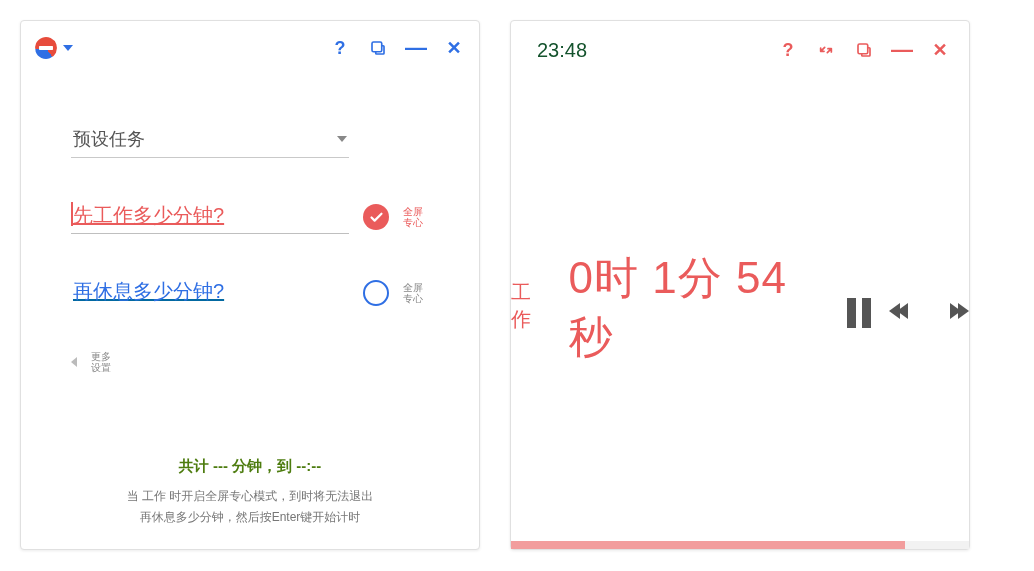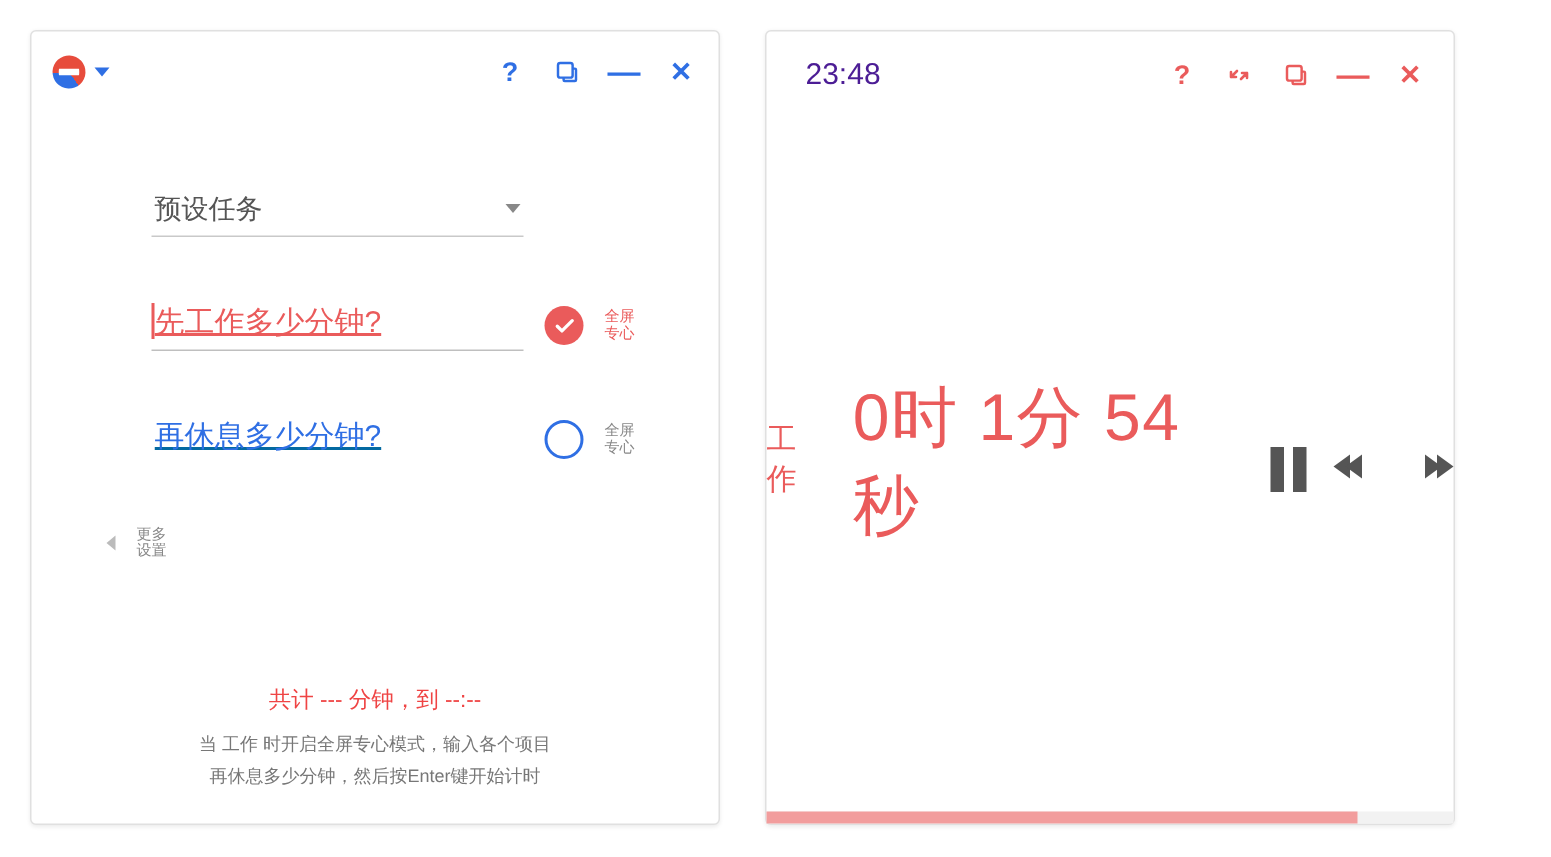--- a/index.html
+++ b/index.html
@@ -66,21 +66,21 @@
   .content-left {
     flex:1;
     padding: 56px 50px 0 50px;
   }
   .field-row {
     display: flex;
     align-items: center;
     gap: 14px;
     margin-bottom: 42px;
   }
-  .field-main { flex: 1; position: relative; margin-left: 30px; }
+  .field-main { flex: 1; position: relative; }
   .dropdown-field {
     border: none;
     border-bottom: 1px solid #c9c9c9;
     font-size: 18px;
     color: #555;
     padding: 4px 2px 6px 2px;
     display: flex;
     justify-content: space-between;
     align-items: center;
     cursor: pointer;
@@ -119,29 +119,29 @@
     width:0; height:0;
     border-top:5px solid transparent;
     border-bottom:5px solid transparent;
     border-right:6px solid #bbb;
     cursor:pointer;
   }
   .footer-left {
     text-align:center;
     padding-bottom:20px;
   }
-  .total-line { font-size:15px; color:#ef4444; font-weight:400; margin-bottom:10px; }
+  .total-line { font-size:15px; color:#4d7c0f; font-weight:700; margin-bottom:10px; }
   .hint-line { font-size:12px; color:#777; line-height:1.8; }
 
   
   .titlebar-r {
     display:flex; align-items:center; justify-content:space-between;
     padding:12px 18px 0 26px; height:46px;
   }
-  .clock { font-size:20px; color:#4c1d95; }
+  .clock { font-size:20px; color:#14532d; }
   .content-right {
     flex:1;
     display:flex; flex-direction:row;
     align-items:center; justify-content:center;
     gap:18px;
   }
   .mode-label { color:#ea5b5b; font-size:20px; margin-bottom:4px; }
   .timer-big { color:#ea5b5b; font-size:44px; font-weight:400; letter-spacing:1px; }
   .pause-btn { display:flex; gap:6px; cursor:pointer; }
   .pause-bar { width:9px; height:30px; background:#555; }
@@ -212,21 +212,21 @@
 
     <div class="field-row" style="margin-bottom:60px">
       <div class="tri-left"></div>
       <div class="side-label" style="white-space:pre-line">更多
 设置</div>
     </div>
   </div>
 
   <div class="footer-left">
     <div class="total-line">共计 --- 分钟，到 --:--</div>
-    <div class="hint-line">当 工作 时开启全屏专心模式，输入各个项目</div>
+    <div class="hint-line">当 工作 时开启全屏专心模式，到时将无法退出</div>
     <div class="hint-line">再休息多少分钟，然后按Enter键开始计时</div>
   </div>
 </div>
 
 <div class="window">
   <div class="titlebar-r">
     <div class="clock">23:48</div>
     <div class="tb-right">
       <div class="tb-icon help-q red">?</div>
       <div class="tb-icon shrink-icon">

